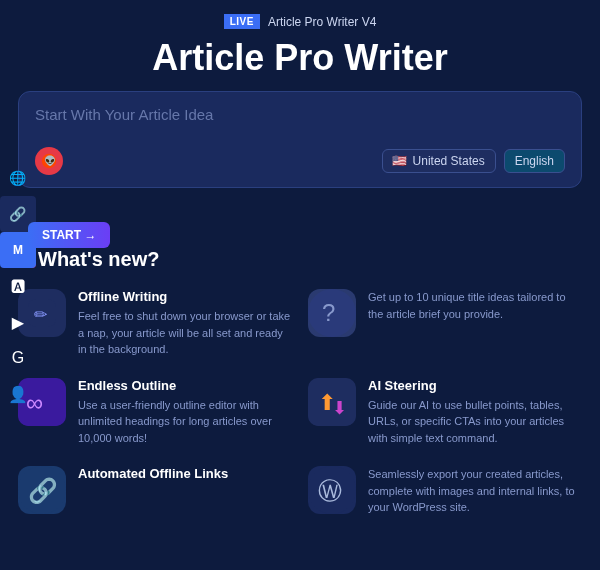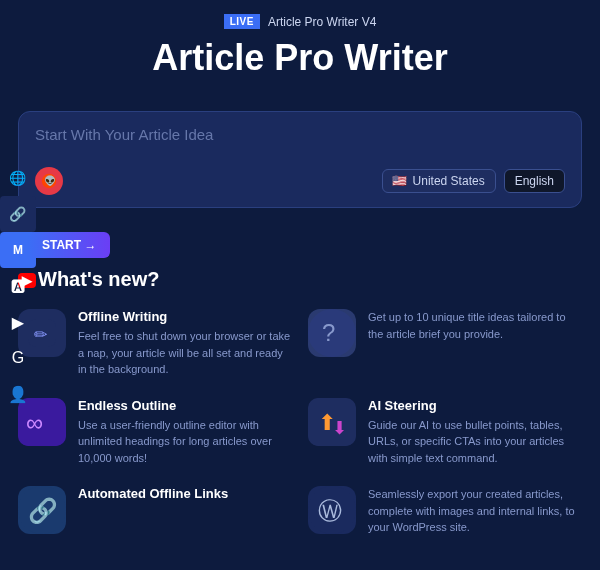--- a/index.html
+++ b/index.html
@@ -34,21 +34,21 @@
       color: #ccd6f0;
       font-size: 12px;
     }
 
     
     .main-heading {
       text-align: center;
       font-size: 36px;
       font-weight: 900;
       color: #ffffff;
-      margin: 8px 0 32px 0;
+      margin: 8px 0 12px 0;
       padding: 0 20px;
     }
 
     
     .search-area {
       background: #1a2a5e;
       border: 1px solid #2a3f7f;
       border-radius: 12px;
       margin: 0 18px;
       padding: 14px 16px 12px 16px;
@@ -97,21 +97,21 @@
       gap: 5px;
       background: #1e2d60;
       border: 1px solid #3a4f8f;
       border-radius: 6px;
       padding: 4px 10px;
       color: #ccd6f0;
       font-size: 12px;
       cursor: pointer;
     }
     .lang-btn {
-      background: #0f172a;
+      background: #0c4a6e;
       border: 1px solid #3a4f8f;
       border-radius: 6px;
       padding: 4px 10px;
       color: #ccd6f0;
       font-size: 12px;
       cursor: pointer;
     }
 
     
     .sidebar-icons {
@@ -133,21 +133,21 @@
     }
     .sidebar-icon-item.active {
       background: #1a2a5e;
       border-radius: 4px;
     }
 
     
     .start-btn-area {
       position: absolute;
       left: 28px;
-      top: 232px;
+      top: 222px;
     }
     .start-btn {
       background: linear-gradient(90deg, #3b6ef5, #6b3ef5);
       border: none;
       border-radius: 6px;
       color: #fff;
       font-size: 12px;
       font-weight: bold;
       padding: 6px 14px;
       cursor: pointer;

